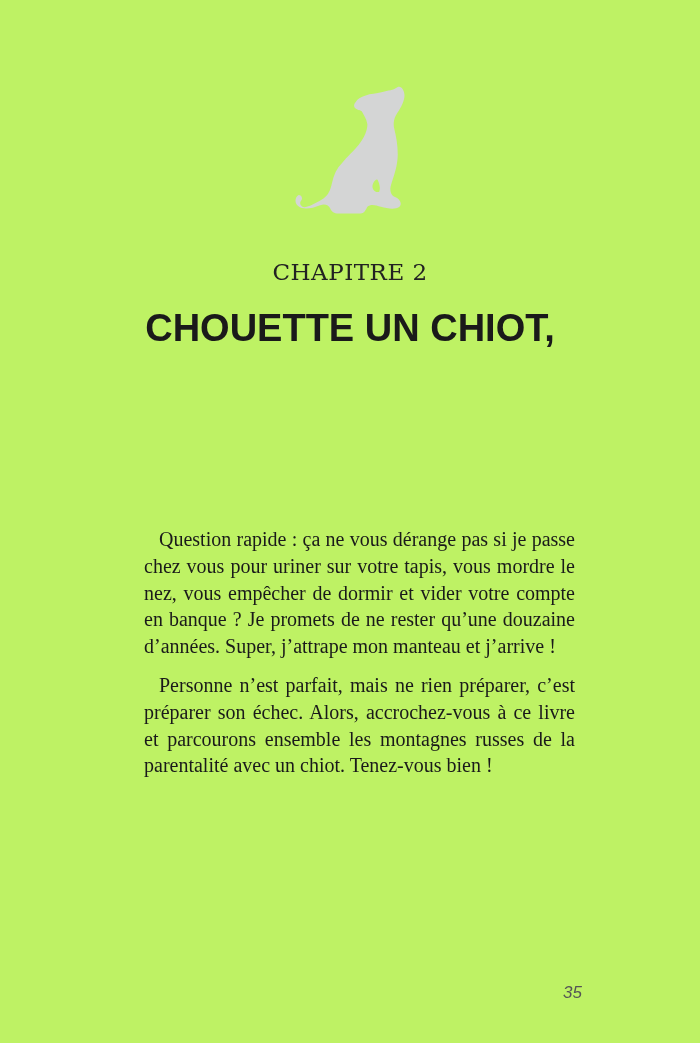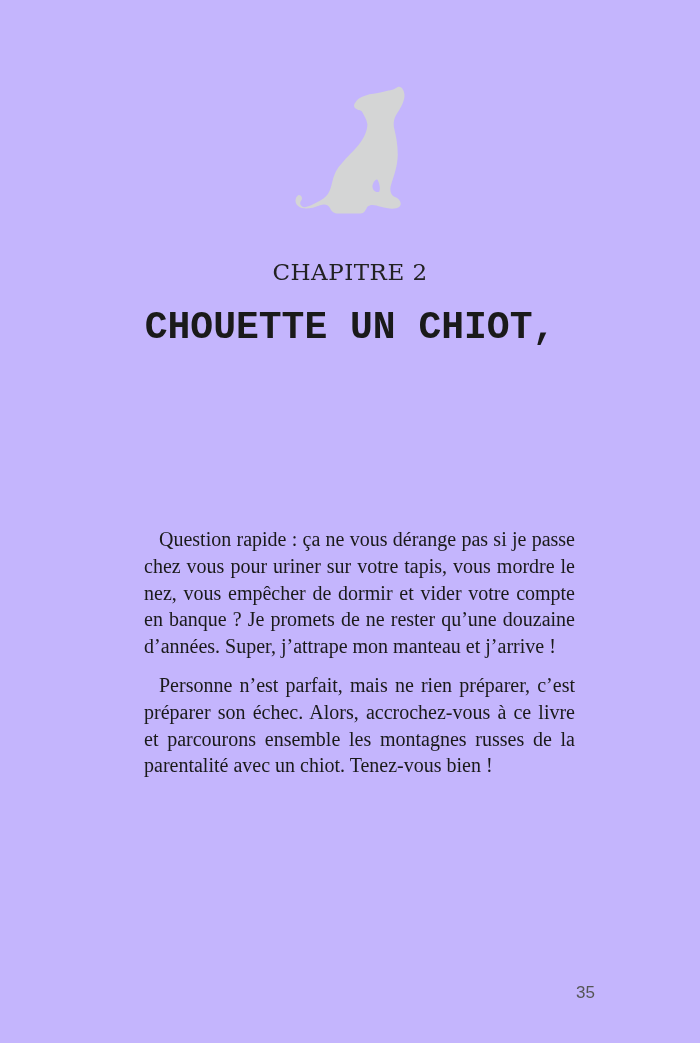--- a/index.html
+++ b/index.html
@@ -13,21 +13,21 @@
       position: relative;
       overflow: hidden;
       font-family: "Liberation Serif", serif;
       color: #1a1a1a;
     }
     .page {
       position: absolute;
       left: 0; top: 0;
       width: 700px;
       height: 1043px;
-      background: #c4b5fd;
+      background: #bef264;
     }
     .dog {
       position: absolute;
       left: 283px;
       top: 77px;
       width: 135px;
       height: 150px;
     }
     .chapter-label {
       position: absolute;
@@ -40,21 +40,21 @@
       letter-spacing: 0.5px;
       color: #222;
       font-weight: normal;
     }
     .chapter-title {
       position: absolute;
       left: 0;
       width: 700px;
       top: 304px;
       text-align: center;
-      font-family: Liberation Mono, monospace;
+      font-family: Liberation Sans, sans-serif;
       font-weight: bold;
       font-size: 38px;
       line-height: 48px;
       color: #1a1a1a;
       margin: 0;
     }
     .body-text {
       position: absolute;
       left: 132px;
       width: 455px;
@@ -64,25 +64,26 @@
       line-height: 26.8px;
       color: #1a1a1a;
       text-align: justify;
     }
     .body-text p {
       margin: 12px;
       text-indent: 15px;
     }
     .page-number {
       position: absolute;
-      left: 576px;
+      left: 563px;
       top: 983px;
       font-family: "Liberation Sans", sans-serif;
       font-size: 17px;
       color: #555;
+      font-style: italic;
     }
   </style>
 </head>
 <body>
 
 <div class="page">
 
   <svg class="dog" viewBox="0 0 160 170" xmlns="http://www.w3.org/2000/svg">
     <path fill="#d4d5d5" d="
       M136 8

